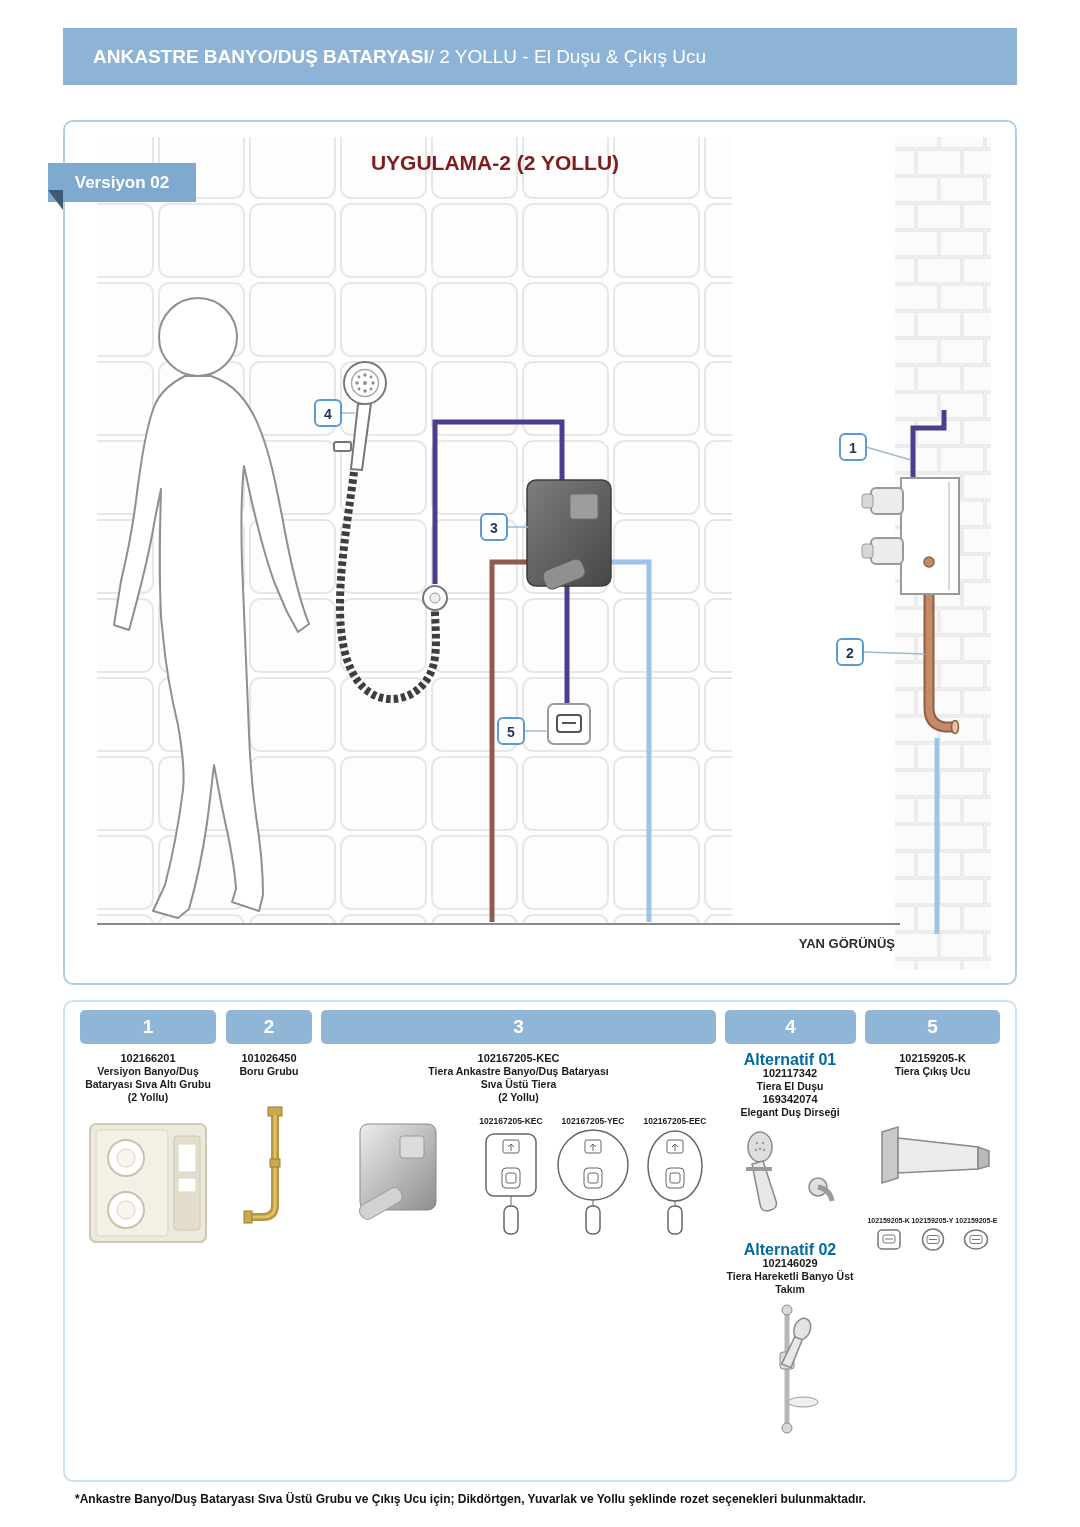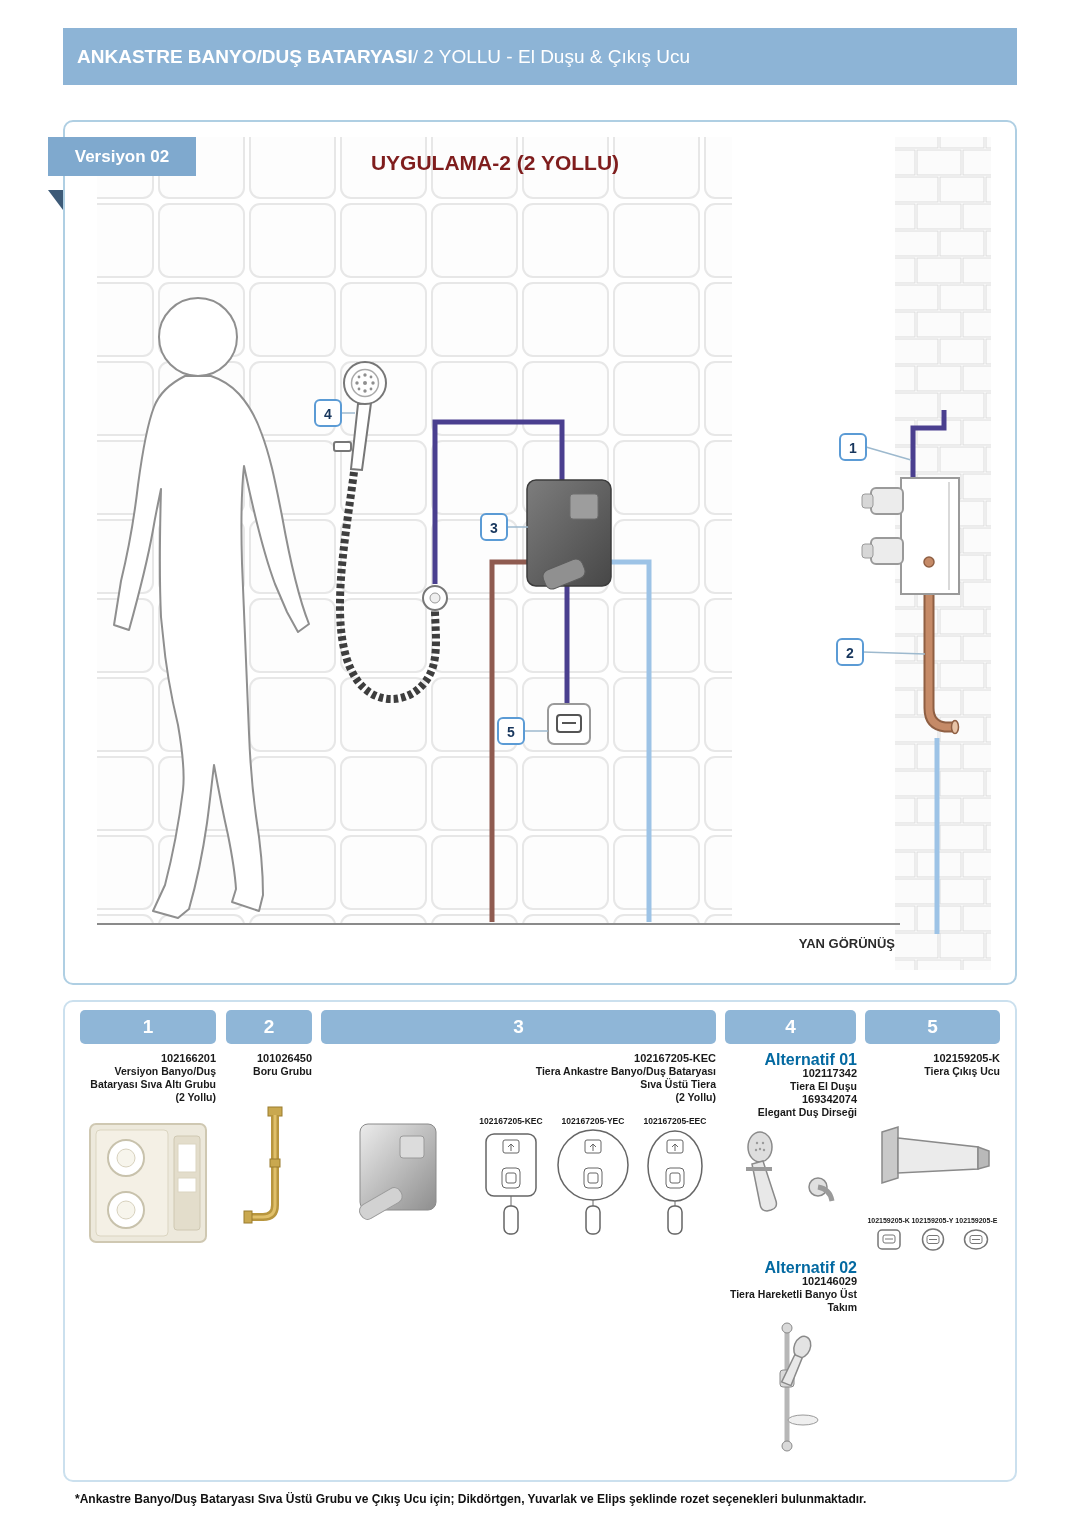--- a/index.html
+++ b/index.html
@@ -1,29 +1,29 @@
 <!DOCTYPE html>
 <html><head>
 <meta charset="utf-8">
 <style>
   *{margin:0;padding:0;box-sizing:border-box}
   html,body{background:#fff}
   body{width:1080px;height:1527px;position:relative;font-family:"Liberation Sans",sans-serif;overflow:hidden}
-  .topbar{position:absolute;left:63px;top:28px;width:954px;height:57px;background:#8DB4D6;color:#fff;display:flex;align-items:center;padding-left:14px;font-size:19px}
+  .topbar{position:absolute;left:63px;top:28px;width:954px;height:57px;background:#8DB4D6;color:#fff;display:flex;align-items:center;padding-left:30px;font-size:19px}
   .topbar .t-main{font-weight:700}
   .topbar .t-sub{font-weight:400;}
   .panel{position:absolute;border:2px solid #AFCFE3;border-radius:10px;background:#fff}
   .main-panel{left:63px;top:120px;width:954px;height:865px}
   .table-panel{left:63px;top:1000px;width:954px;height:482px;border-color:#CBE0EE}
   .diagram-svg{position:absolute;left:0;top:0;font-family:"Liberation Sans",sans-serif}
-  .version-tab{position:absolute;left:48px;top:137px;width:148px;height:39px;background:#7FA9CE;color:#fff;font-size:17px;font-weight:700;display:flex;align-items:center;justify-content:center;z-index:5}
+  .version-tab{position:absolute;left:48px;top:163px;width:148px;height:39px;background:#7FA9CE;color:#fff;font-size:17px;font-weight:700;display:flex;align-items:center;justify-content:center;z-index:5}
   .version-fold{position:absolute;left:48px;top:190px;width:15px;height:20px;background:#3D5A77;clip-path:polygon(0 0,100% 0,100% 100%);z-index:5}
   .app-title{position:absolute;left:325px;top:146px;width:340px;text-align:center;color:#7f1d1d;font-weight:700;font-size:21px;line-height:33px;z-index:5}
   .th{position:absolute;top:1010px;height:34px;background:#8FB6D7;border-radius:5px;color:#fff;font-size:19px;font-weight:700;display:flex;align-items:center;justify-content:center;z-index:6}
-  .col{position:absolute;top:1052px;text-align:right;font-size:10.5px;line-height:13px;color:#1a1a1a;font-weight:700;z-index:6}
+  .col{position:absolute;top:1052px;text-align:center;font-size:10.5px;line-height:13px;color:#1a1a1a;font-weight:700;z-index:6}
   .col .code{font-size:11px}
   .col .alt-title{color:#0369a1;font-size:16px;line-height:15px}
   .vrow{display:flex;justify-content:space-between;align-items:flex-start;margin-top:12px}
   .vstack{display:flex;flex-direction:column;align-items:center}
   .vlabel{font-size:8.5px;font-weight:700;line-height:10px;margin-bottom:2px}
   .rrow{display:flex;justify-content:space-between;margin-top:18px;padding:0 2px}
   .rstack{display:flex;flex-direction:column;align-items:center;width:33%}
   .rlabel{font-size:7px;font-weight:700;line-height:9px;margin-bottom:2px}
   .footnote{position:absolute;left:75px;top:1492px;width:950px;font-size:12px;font-weight:700;color:#111;text-align:left}
   svg{display:block;margin:0 auto}
@@ -286,21 +286,21 @@
         <circle cx="33" cy="16" r="1.2"></circle>
         <circle cx="30" cy="22" r="1.2"></circle>
       <circle cx="26" cy="23" r="1.2"></circle>
         <circle cx="34" cy="23" r="1.2"></circle>
     </g>
     <path d="M33,34 L46,74 Q48,81 41,83 L37,84 Q31,84 30,77 L22,37 Z" fill="#e8e8e8" stroke="#8a8a8a" stroke-width="1.5"></path>
     <path d="M16,42 h26" stroke="#9a9a9a" stroke-width="4"></path>
     <circle cx="88" cy="60" r="9" fill="#e0e0e0" stroke="#8a8a8a" stroke-width="1.5"></circle>
     <path d="M88,60 q12,2 14,14" fill="none" stroke="#9a9a9a" stroke-width="5"></path>
   </svg>
-  <div class="alt-title" style="margin-top:28px">Alternatif 02</div>
+  <div class="alt-title" style="margin-top:10px">Alternatif 02</div>
   <div class="code">102146029</div>
   <div>Tiera Hareketli Banyo Üst</div>
   <div>Takım</div>
   <svg width="90" height="142" viewBox="0 0 90 142" style="margin-top:4px">
     <line x1="42" y1="10" x2="42" y2="128" stroke="#b7b7b7" stroke-width="5"></line>
     <circle cx="42" cy="10" r="5" fill="#d9d9d9" stroke="#8a8a8a"></circle>
     <circle cx="42" cy="128" r="5" fill="#d9d9d9" stroke="#8a8a8a"></circle>
     <rect x="35" y="52" width="14" height="17" rx="3" fill="#d9d9d9" stroke="#8a8a8a"></rect>
     <g transform="rotate(22 52 42)">
       <ellipse cx="52" cy="28" rx="8" ry="11" fill="#e3e3e3" stroke="#8a8a8a" stroke-width="1.5"></ellipse>
@@ -339,13 +339,13 @@
       <div class="rlabel">102159205-E</div>
       <svg width="30" height="26" viewBox="0 0 30 26">
         <ellipse cx="15" cy="12.5" rx="11.5" ry="9.5" fill="#fff" stroke="#777" stroke-width="1.5"></ellipse>
         <rect x="9" y="8.5" width="12" height="8" rx="2" fill="#fff" stroke="#777"></rect>
         <line x1="11" y1="12.5" x2="19" y2="12.5" stroke="#777"></line>
       </svg>
     </div>
   </div>
 </div>
 
-<div class="footnote">*Ankastre Banyo/Duş Bataryası Sıva Üstü Grubu ve Çıkış Ucu için;  Dikdörtgen, Yuvarlak ve Elips şeklinde rozet seçenekleri bulunmaktadır.</div>
+<div class="footnote">*Ankastre Banyo/Duş Bataryası Sıva Üstü Grubu ve Çıkış Ucu için;  Dikdörtgen, Yuvarlak ve Yollu şeklinde rozet seçenekleri bulunmaktadır.</div>
 
 </body></html>

